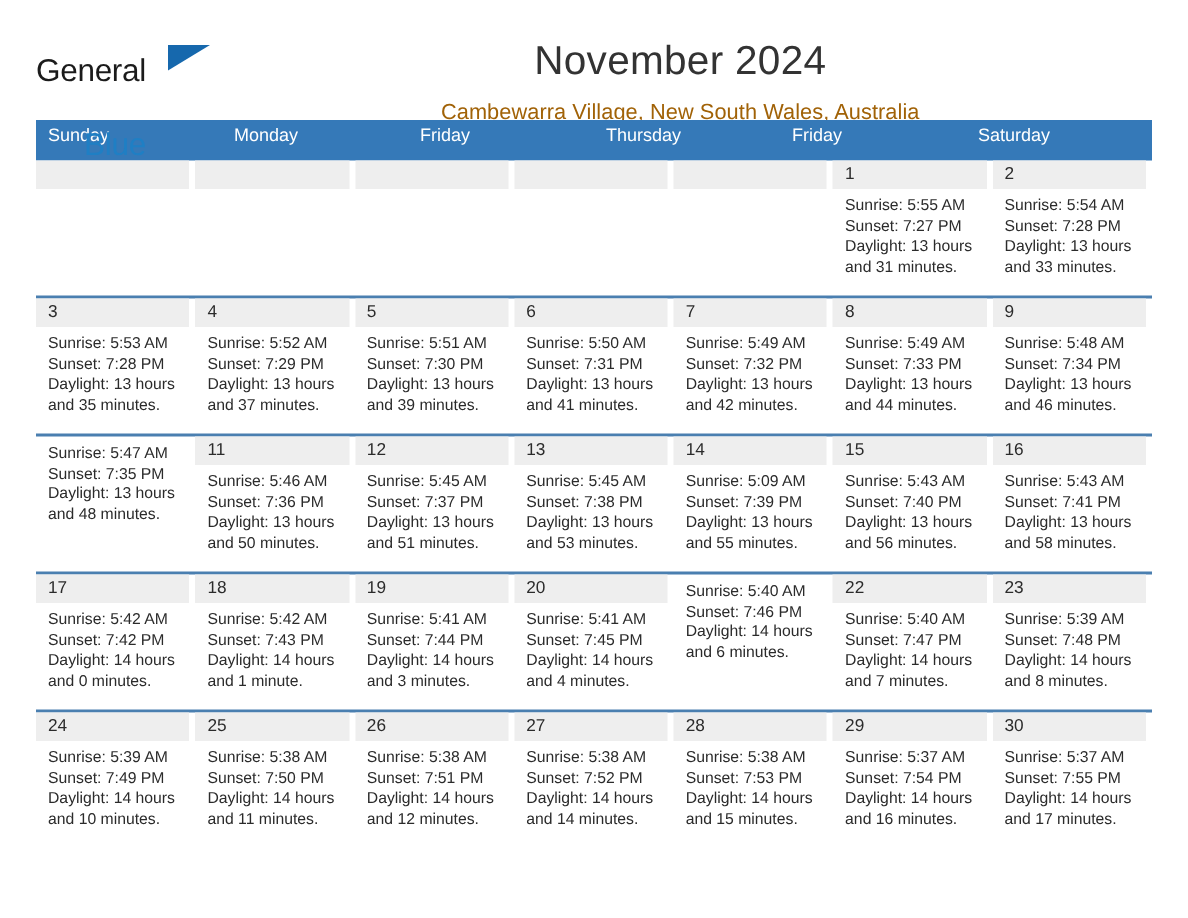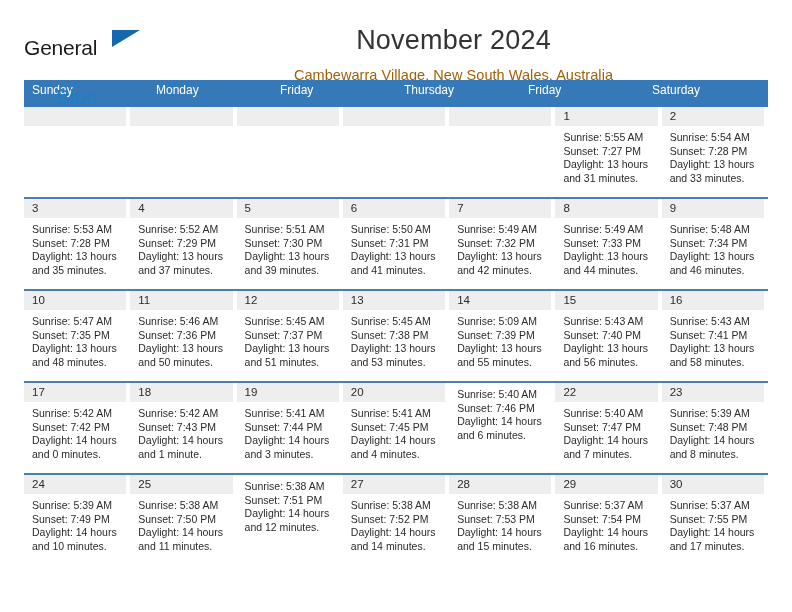--- a/index.html
+++ b/index.html
@@ -272,21 +272,20 @@
             <div class="cell-body">
               <div>Sunrise: 5:48 AM</div>
               <div>Sunset: 7:34 PM</div>
               <div>Daylight: 13 hours</div>
               <div>and 46 minutes.</div>
             </div>
           </div>
         </div>
         <div class="week">
           <div class="cell">
-            <div class="daynum-band">10</div>
             <div class="cell-body">
               <div>Sunrise: 5:47 AM</div>
               <div>Sunset: 7:35 PM</div>
               <div>Daylight: 13 hours</div>
               <div>and 48 minutes.</div>
             </div>
           </div>
           <div class="cell">
             <div class="daynum-band">11</div>
             <div class="cell-body">
@@ -419,20 +418,21 @@
           <div class="cell">
             <div class="daynum-band">25</div>
             <div class="cell-body">
               <div>Sunrise: 5:38 AM</div>
               <div>Sunset: 7:50 PM</div>
               <div>Daylight: 14 hours</div>
               <div>and 11 minutes.</div>
             </div>
           </div>
           <div class="cell">
+            <div class="daynum-band">26</div>
             <div class="cell-body">
               <div>Sunrise: 5:38 AM</div>
               <div>Sunset: 7:51 PM</div>
               <div>Daylight: 14 hours</div>
               <div>and 12 minutes.</div>
             </div>
           </div>
           <div class="cell">
             <div class="daynum-band">27</div>
             <div class="cell-body">

